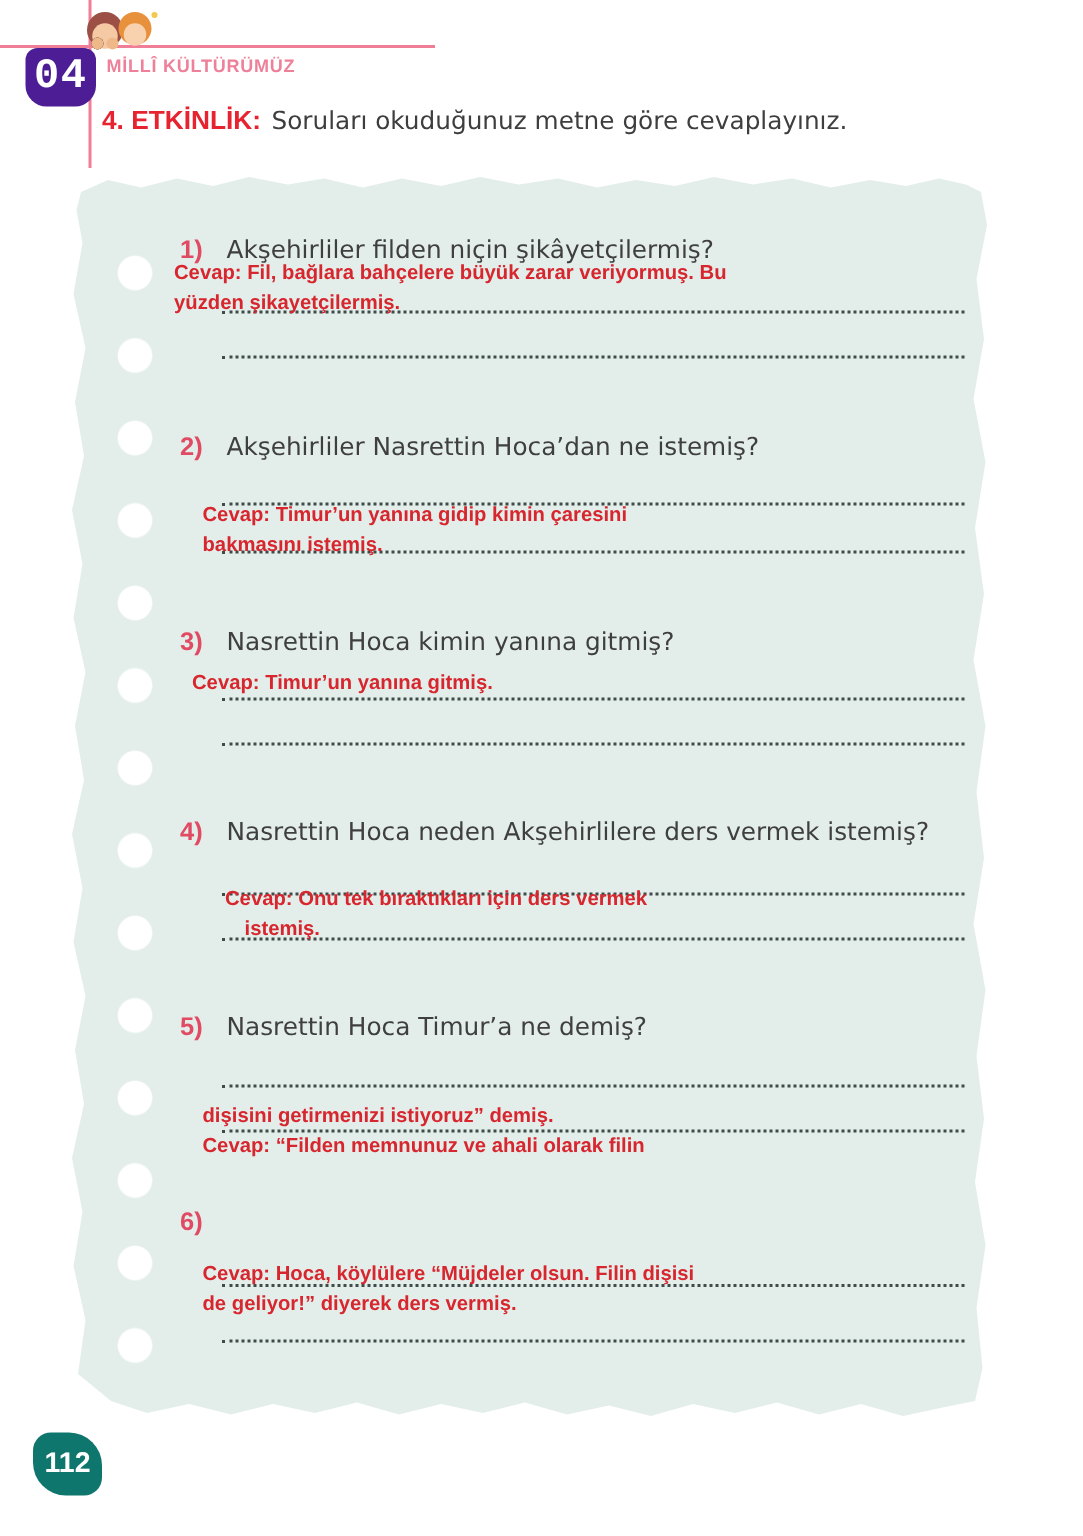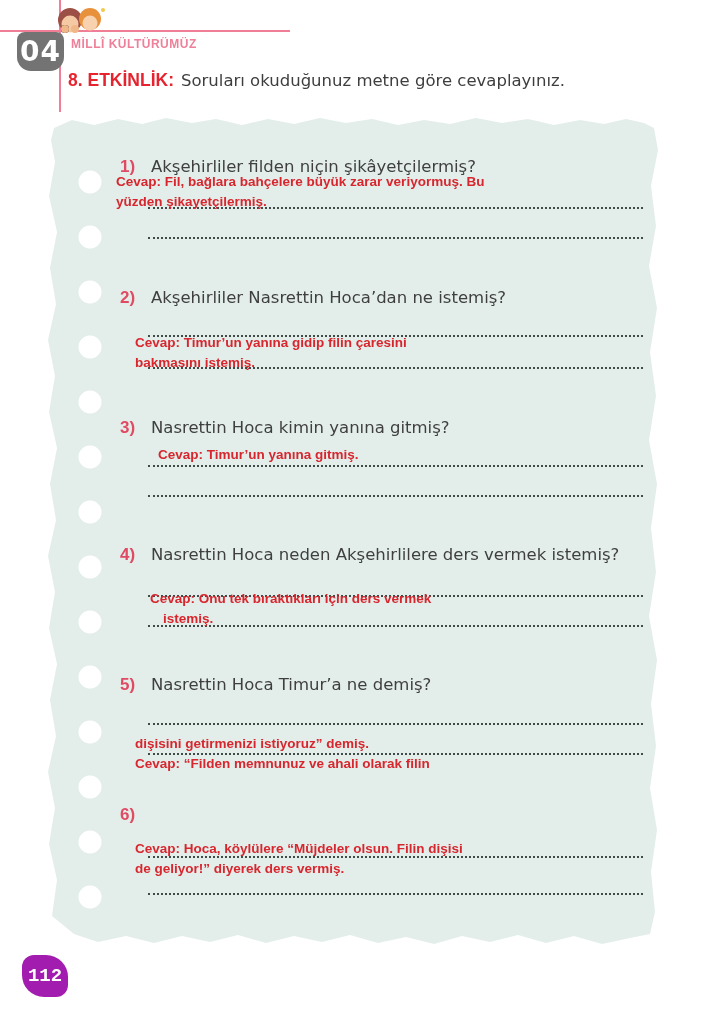--- a/index.html
+++ b/index.html
@@ -19,24 +19,24 @@
   }
   .v-line {
     position:absolute; left:59px; top:0; width:2px; height:112px;
     background:#ef7e96; z-index:1;
   }
   .kids {
     position:absolute; left:55px; top:5px; z-index:3;
   }
   .unit-badge {
     position:absolute; left:17px; top:32px; width:47px; height:39px;
-    background:#737373; border-radius:8px 8px 14px 14px;
+    background:#4c1d95; border-radius:8px 8px 14px 14px;
     color:#ffffff; font-weight:bold; font-size:28px;
     display:flex; align-items:center; justify-content:center;
-    z-index:2; letter-spacing:1px;
+    z-index:2; letter-spacing:1px;font-family:Liberation Mono, monospace;
   }
   .unit-title {
     position:absolute; left:71px; top:37px;
     font-family:"Liberation Sans", sans-serif;
     font-size:12px; font-weight:bold; letter-spacing:0.5px;
     color:#ee8099; z-index:2; white-space:nowrap;
   }
   .activity-row {
     position:absolute; left:68px; top:70px; z-index:2;
     display:flex; gap:7px; align-items:baseline; white-space:nowrap;
@@ -90,43 +90,43 @@
   }
 
   .answer {
     position:absolute; z-index:2;
     font-family:"Liberation Sans", sans-serif;
     font-size:13.5px; font-weight:bold; color:#d8262e;
     line-height:20px; white-space:nowrap;
   }
   .ans1 { left:70px;  top:15px; }
   .ans2 { left:89px;  top:45px; }
-  .ans3 { left:112px;  top:27px; }
+  .ans3 { left:82px;  top:27px; }
   .ans4 { left:104px; top:44px; }
   .ans5 { left:89px;  top:59px; }
   .ans6 { left:89px;  top:34px; }
   .ind  { padding-left:13px; }
 
   .dots {
     position:absolute; left:102px; width:495px; height:0;
     border-bottom:2.5px dotted #3e4b48; z-index:1;
   }
   .d1a{top:50px} .d1b{top:80px}
   .d2a{top:47px} .d2b{top:79px}
   .d3a{top:47px} .d3b{top:77px}
   .d4a{top:50px} .d4b{top:80px}
   .d5a{top:48px} .d5b{top:78px}
   .d6a{top:51px} .d6b{top:88px}
 
   
   .page-badge {
     position:absolute; left:22px; top:955px; width:46px; height:42px;
-    background:#a21caf; border-radius:12px 22px 12px 22px;
+    background:#0f766e; border-radius:12px 22px 12px 22px;
     color:#ffffff; font-weight:bold; font-size:19px;
-    font-family:Liberation Mono, monospace;
+    font-family:Liberation Sans, sans-serif;
     display:flex; align-items:center; justify-content:center;
   }
 </style>
 </head>
 <body>
 
 <div class="h-line"></div>
 <div class="v-line"></div>
 
 <div class="kids">
@@ -140,21 +140,21 @@
     <circle cx="35" cy="18" r="7.5" fill="#f8d2ae"></circle>
     <path d="M27 13 q8 -7 16 0 l0 -4 q-8 -6 -16 0 z" fill="#e8913c"></path>
     <circle cx="48" cy="5" r="2" fill="#f2c94c"></circle>
   </svg>
 </div>
 
 <div class="unit-badge">04</div>
 <div class="unit-title">MİLLÎ KÜLTÜRÜMÜZ</div>
 
 <div class="activity-row">
-  <span class="activity-label">8. ETKİNLİK:</span>
+  <span class="activity-label">4. ETKİNLİK:</span>
   <span class="activity-instruction">Soruları okuduğunuz metne göre cevaplayınız.</span>
 </div>
 
 <div class="paper">
   <div class="holes"></div>
 
   <div class="qblock qb1">
     <div class="qline">
       <span class="qnum">1)</span>
       <span class="qtext">Akşehirliler filden niçin şikâyetçilermiş?</span>
@@ -166,21 +166,21 @@
     <div class="dots d1a"></div>
     <div class="dots d1b"></div>
   </div>
 
   <div class="qblock qb2">
     <div class="qline">
       <span class="qnum">2)</span>
       <span class="qtext">Akşehirliler Nasrettin Hoca’dan ne istemiş?</span>
     </div>
     <div class="answer ans2">
-      <div>Cevap: Timur’un yanına gidip filin çaresini</div>
+      <div>Cevap: Timur’un yanına gidip kimin çaresini</div>
       <div>bakmasını istemiş.</div>
     </div>
     <div class="dots d2a"></div>
     <div class="dots d2b"></div>
   </div>
 
   <div class="qblock qb3">
     <div class="qline">
       <span class="qnum">3)</span>
       <span class="qtext">Nasrettin Hoca kimin yanına gitmiş?</span>

